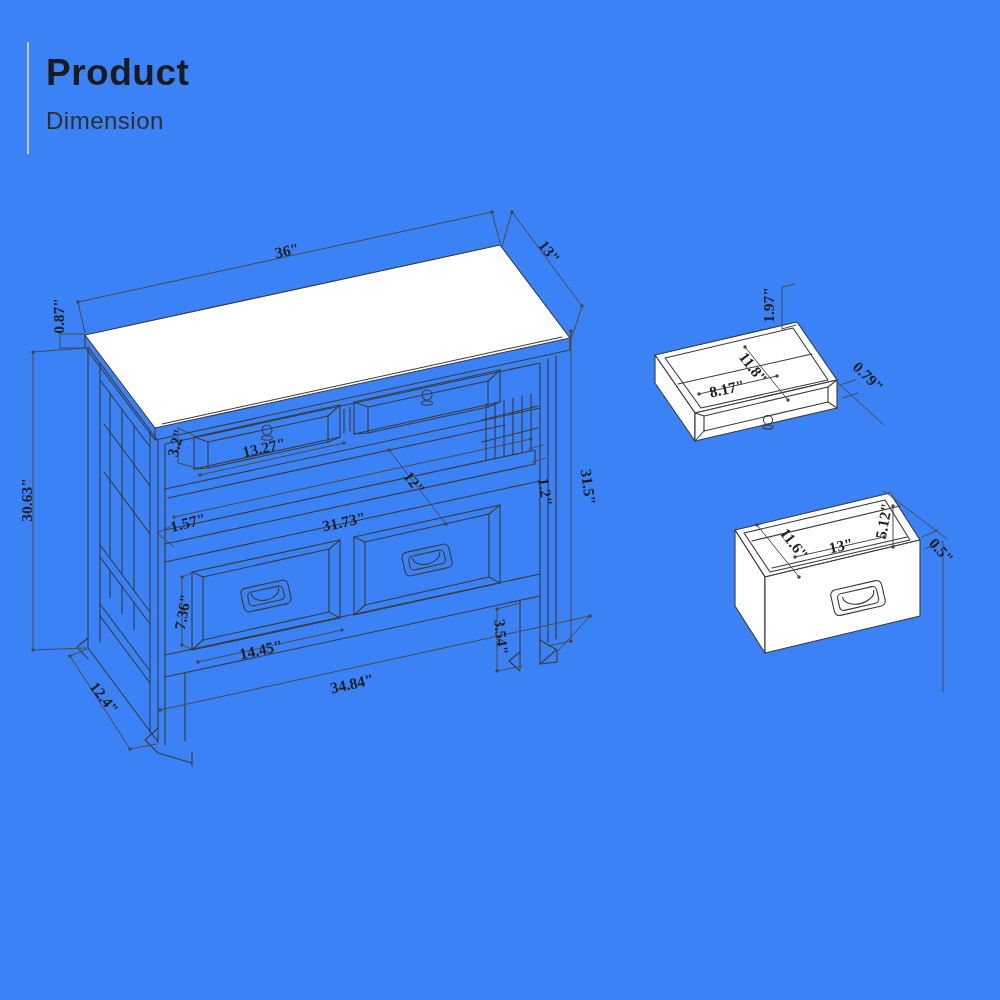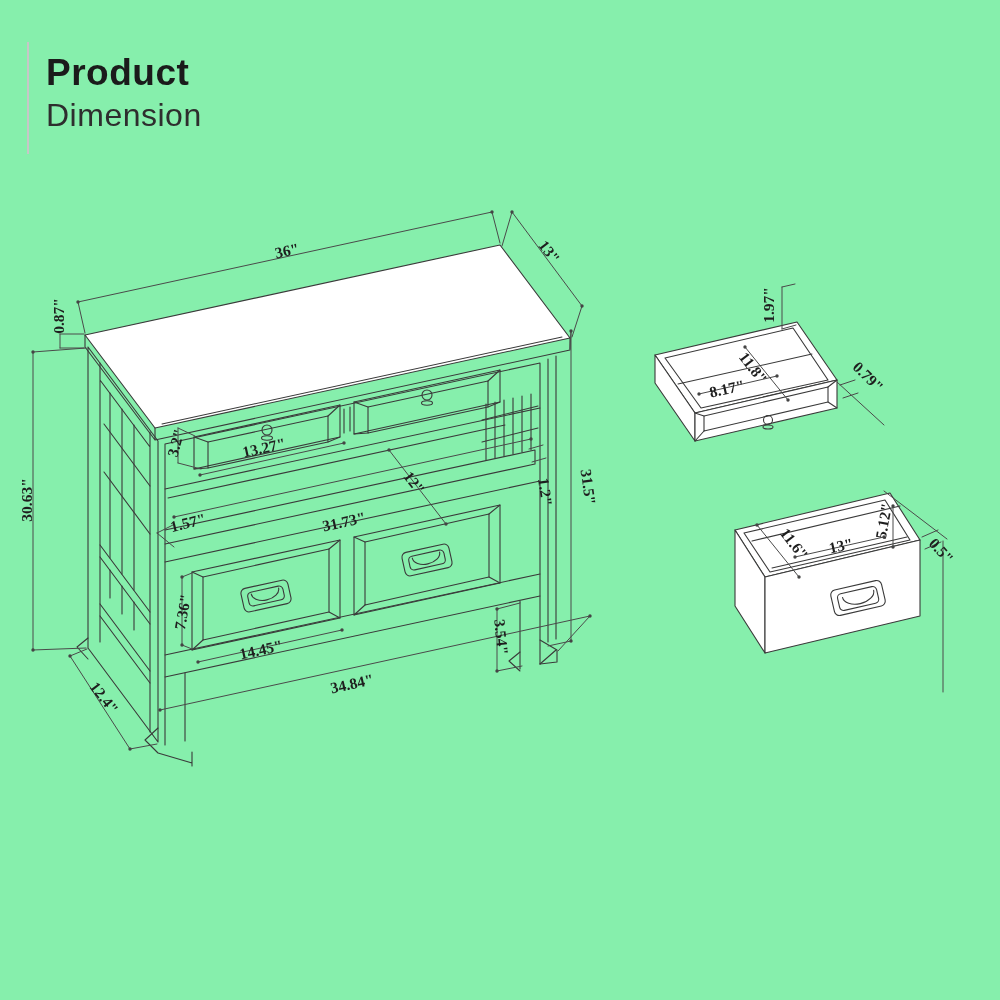--- a/index.html
+++ b/index.html
@@ -1,21 +1,21 @@
 <!DOCTYPE html>
 <html><head>
 <meta charset="utf-8">
 <style>
   html,body{margin:0;padding:0;background:#fff;}
-  #page{position:relative;width:1000px;height:1000px;background:#86efac;overflow:hidden;
+  #page{position:relative;width:1000px;height:1000px;background:#3b82f6;overflow:hidden;
         font-family:"Liberation Sans",sans-serif;}
   .vline{position:absolute;left:27px;top:42px;width:2px;height:112px;background:#c7c7c7;}
   .title{position:absolute;left:46px;top:52px;line-height:1.15;}
   .title .t1{font-size:37px;font-weight:700;color:#1b1b1b;letter-spacing:.5px;display:block;}
-  .title .t2{font-size:32px;font-weight:400;color:#2e2e2e;letter-spacing:.5px;display:block;margin-top:2px;}
+  .title .t2{font-size:24px;font-weight:400;color:#2e2e2e;letter-spacing:.5px;display:block;margin-top:12px;}
   .brand{position:absolute;left:786px;top:958px;font-size:27px;color:#0e0e0e;}
   svg{position:absolute;left:0;top:0;}
   .dim{position:absolute;font-family:"Liberation Serif",serif;font-weight:700;font-size:15.5px;
        color:#1e1e1e;white-space:nowrap;transform-origin:center center;}
 </style>
 </head>
 <body>
 
 <div id="page">
 

